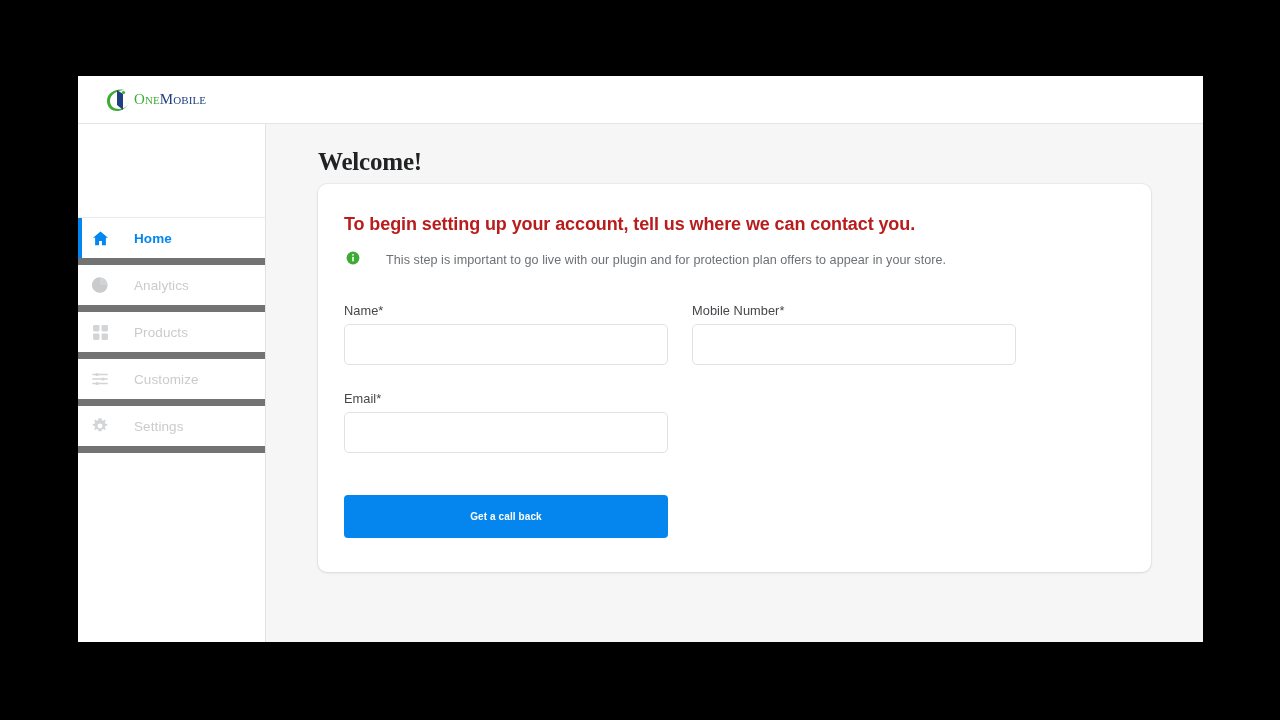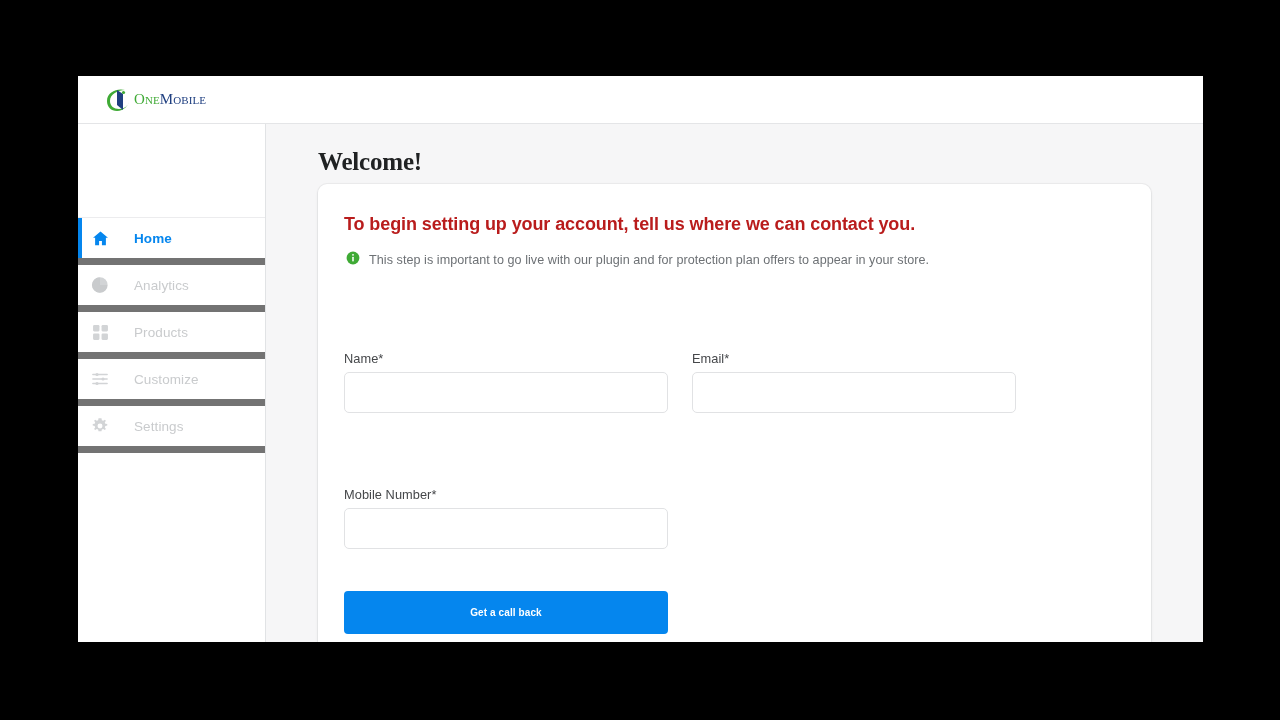--- a/index.html
+++ b/index.html
@@ -128,34 +128,34 @@
   .card-heading {
     font-size: 18px;
     font-weight: bold;
     color: #b91c1c;
     letter-spacing: -.1px;
     margin-bottom: 16px;
   }
   .note-row {
     display: flex;
     align-items: center;
-    gap: 9px;
+    gap: 26px;
     padding-left: 2px;
     margin-bottom: 34px;
   }
   .note-text { font-size: 12.6px; color: #6d7175; letter-spacing: .05px; }
 
   
   .form-grid {
     display: grid;
     grid-template-columns: 324px 324px;
     column-gap: 24px;
     row-gap: 0;
   }
-  .field { margin-bottom: 26px; margin-top: 48px; }
+  .field { margin-bottom: 26px; }
   .field-label {
     display: block;
     font-size: 12.8px;
     color: #45474a;
     margin-bottom: 6px;
     letter-spacing: .05px;
   }
   .field-input {
     display: block;
     width: 100%;
@@ -289,26 +289,26 @@
         </div>
 
         <form class="form-grid">
 
           <div class="field">
             <label class="field-label">Name*</label>
             <input class="field-input" type="text" value="" style="">
           </div>
 
           <div class="field">
-            <label class="field-label">Email*</label>
+            <label class="field-label">Mobile Number*</label>
             <input class="field-input" type="text" value="" style="">
           </div>
 
           <div class="field">
-            <label class="field-label">Mobile Number*</label>
+            <label class="field-label">Email*</label>
             <input class="field-input" type="text" value="" style="">
           </div>
 
           <div></div>
 
           <button class="submit-btn" type="submit">Get a call back</button>
 
         </form>
       </section>
     </main>

